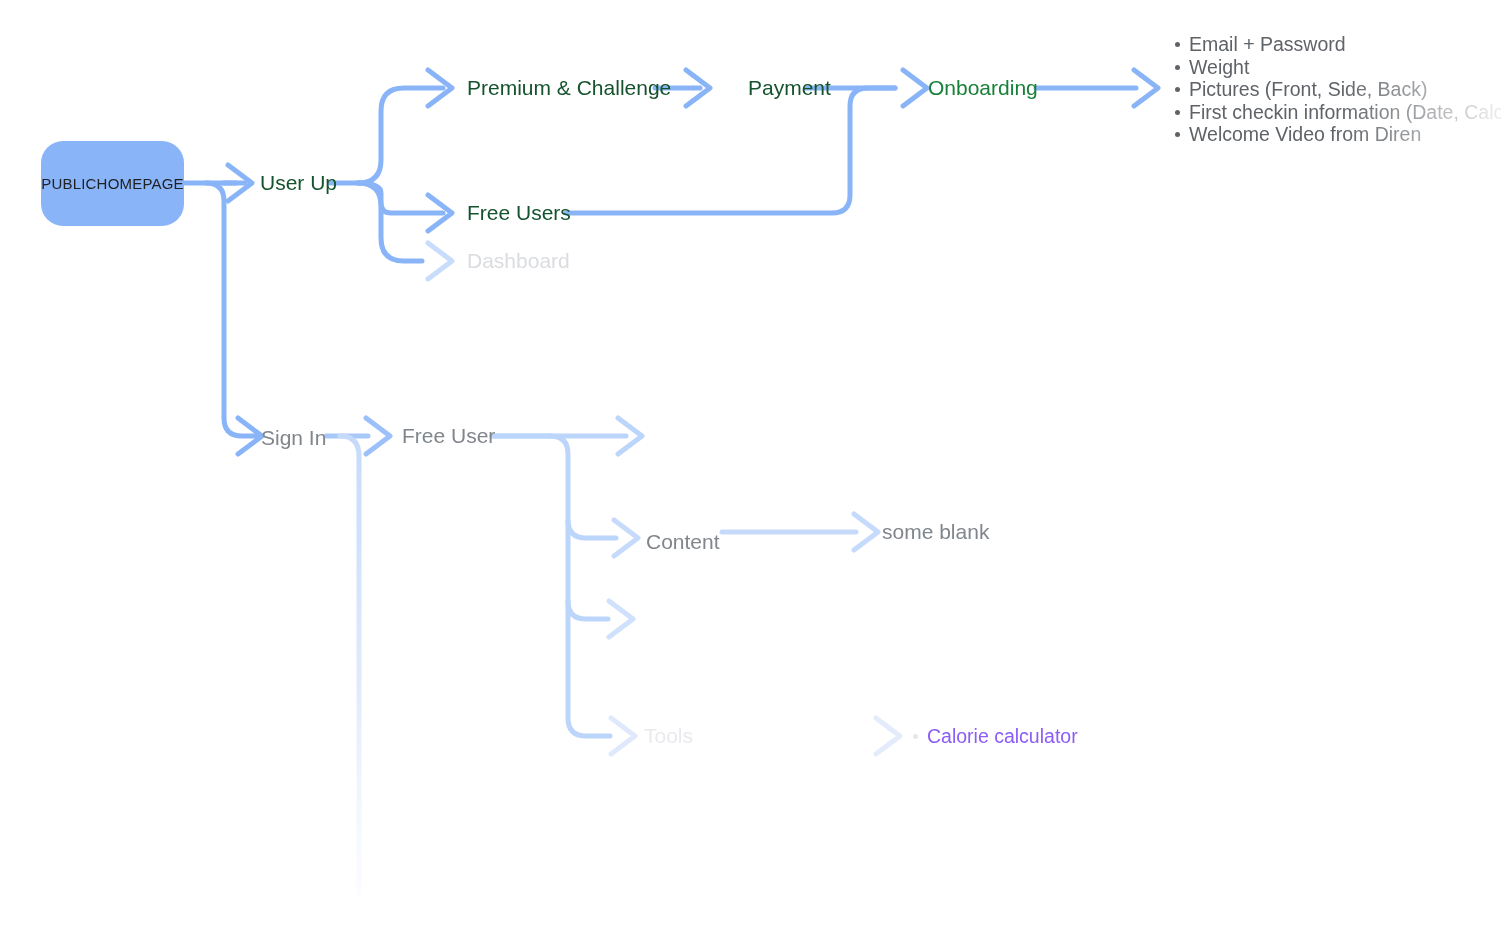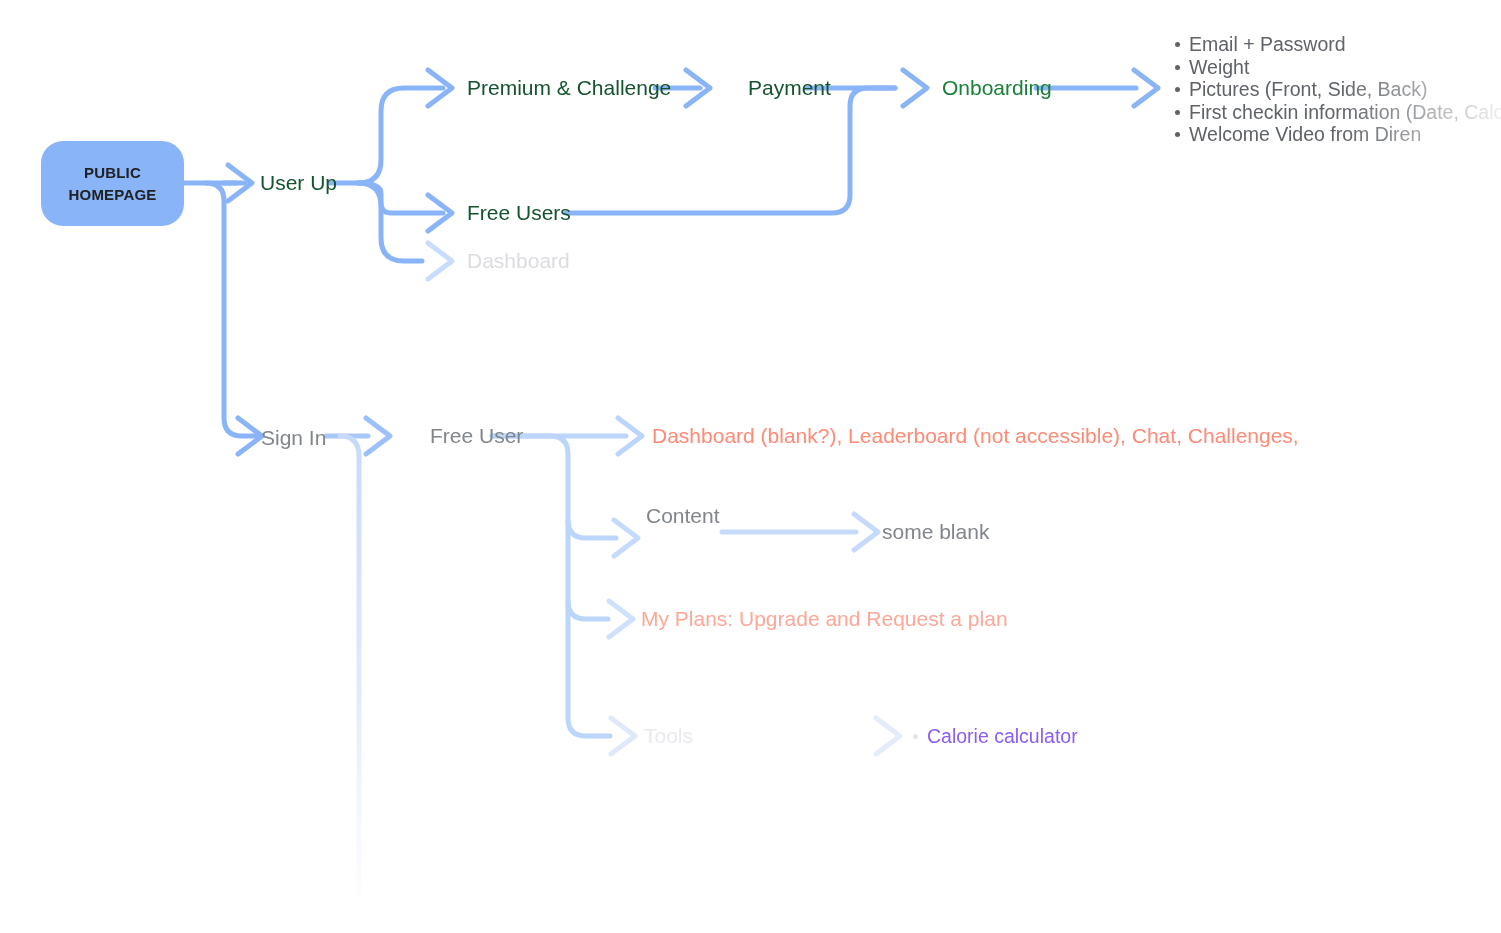--- a/index.html
+++ b/index.html
@@ -11,22 +11,22 @@
   #canvas{position:absolute;left:0;top:0;width:1501px;height:933px;}
   svg.edges{position:absolute;left:0;top:0;width:1501px;height:933px;pointer-events:none;}
 
   .node{position:absolute;white-space:nowrap;line-height:1;}
 
   
   .rootbox{
     position:absolute;
     left:41px;top:141px;width:143px;height:85px;
     background:#8ab4f8;border-radius:22px;
-    display:flex;flex-direction:column;align-items:center;justify-content:center;
-    color:#202124;font-weight:bold;font-size:15px;letter-spacing:.2px;
+    display:flex;flex-direction:row;align-items:center;justify-content:center;
+    color:#202124;font-weight:normal;font-size:15px;letter-spacing:.2px;
   }
   .rootbox span{display:block;line-height:1.45;}
 
   .lbl{font-size:21px;color:#14532d;}
   .lbl.gray{color:#80868b;}
   .lbl.faint{color:#dadce0;}
   .lbl.vfaint{color:#e8eaed;}
   .lbl.green{color:#188038;}
   .lbl.coral{color:#ff8a75;}
   .lbl.coral-soft{color:#ffa797;}
@@ -133,40 +133,38 @@
 
   <div class="rootbox">
     <span>PUBLIC</span>
     <span>HOMEPAGE</span>
   </div>
 
   <div class="node lbl" style="left:260px;top:172px;">User Up</div>
 
   <div class="node lbl" style="left:467px;top:77px;">Premium &amp; Challenge</div>
   <div class="node lbl" style="left:720px;top:77px;margin-left:28px;">Payment</div>
-  <div class="node lbl green" style="left:928px;top:77px;margin-left:14px;">Onboarding</div>
+  <div class="node lbl green" style="left:928px;top:77px;">Onboarding</div>
   <div class="node lbl" style="left:467px;top:202px;">Free Users</div>
   <div class="node lbl faint" style="left:467px;top:250px;">Dashboard</div>
 
   <ul class="bullets" id="onboard-list">
     <li>Email + Password</li>
     <li>Weight</li>
     <li>Pictures (Front, Side, Back)</li>
     <li>First checkin information (Date, Calo</li>
     <li>Welcome Video from Diren</li>
   </ul>
 
   <div class="node lbl gray" style="left:261px;top:427px;">Sign In</div>
-  <div class="node lbl gray" style="left:402px;top:425px;margin-left:28px;">Free User</div>
+  <div class="node lbl gray" style="left:402px;top:425px;">Free User</div>
 
-  <div class="node lbl coral dash-line" style="left:652px;top:425px;">Dashboard (blank?), Leaderboard (not accessible), Chat, Challenges,</div>
 
-  <div class="node lbl gray" style="left:646px;top:505px;">Content</div>
+  <div class="node lbl gray" style="left:646px;top:531px;">Content</div>
   <div class="node lbl gray" style="left:882px;top:521px;">some blank</div>
 
-  <div class="node lbl coral-soft" style="left:641px;top:608px;">My Plans: Upgrade and Request a plan</div>
 
   <div class="node lbl vfaint" style="left:644px;top:725px;">Tools</div>
   <ul class="bullets" id="tools-list">
     <li>Calorie calculator</li>
   </ul>
 
 </div>
 
 </body></html>

